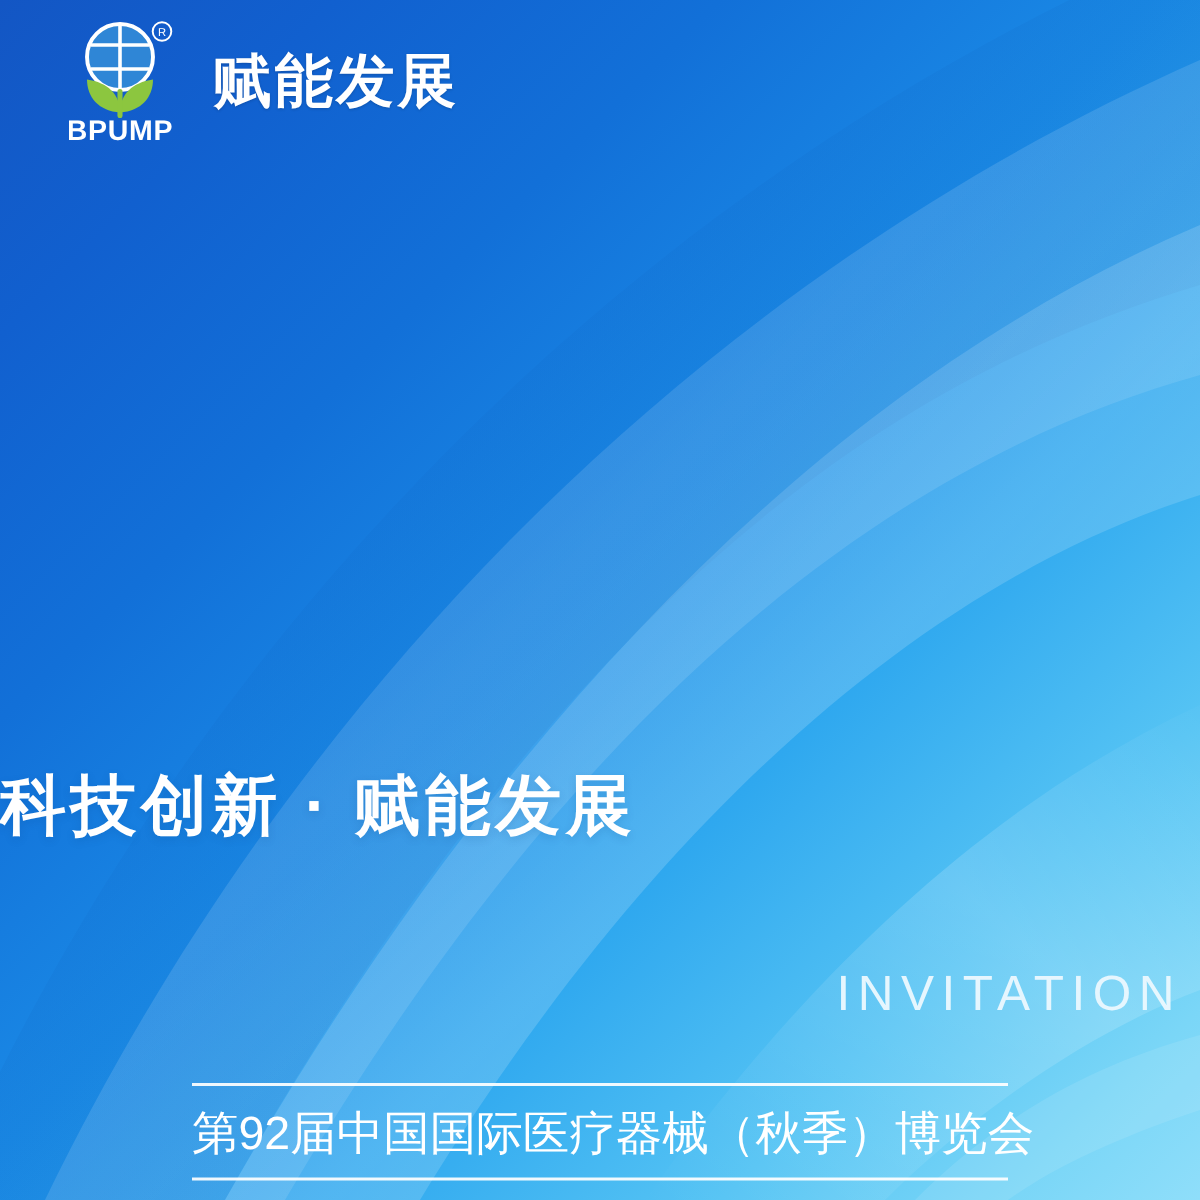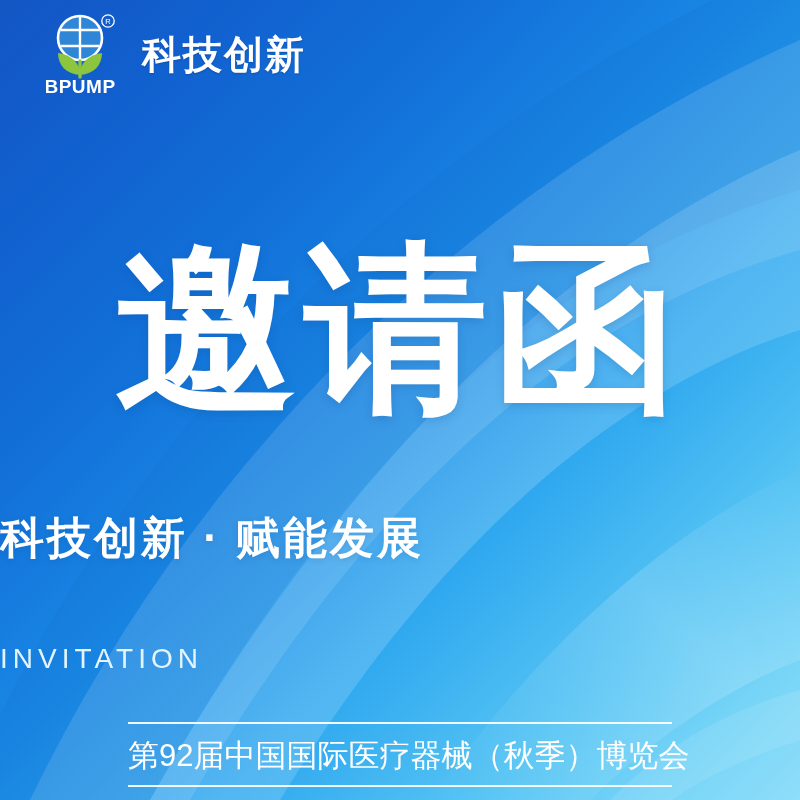--- a/index.html
+++ b/index.html
@@ -101,23 +101,23 @@
     z-index: 5;
     text-shadow: 0 2px 6px rgba(8,60,130,0.15);
   }
 
   
   .invitation-en {
     position: absolute;
     left: 0;
     top: 645px;
     width: 788px;
-    text-align: left;
+    text-align: right;
     color: #eaf8ff;
-    font-size: 28px;
+    font-size: 33px;
     font-weight: 400;
     letter-spacing: 5px;
     line-height: 1;
     z-index: 5;
     opacity: 0.97;
   }
 
   
   .footer {
     position: absolute;
@@ -196,24 +196,23 @@
         <text x="62" y="13.2" font-family="'Liberation Sans',sans-serif" font-size="7.5" fill="#ffffff" text-anchor="middle">R</text>
 
         <path d="M34,64 C34,52 26,44 12,42 C12,54 20,63 34,64 Z" fill="#8cc63f"></path>
         <path d="M34,64 C34,52 42,44 56,42 C56,54 48,63 34,64 Z" fill="#8cc63f"></path>
         <path d="M34,50 L34,66" stroke="#8cc63f" stroke-width="3.4" stroke-linecap="round"></path>
 
         <text x="34" y="82" font-family="'Liberation Sans',sans-serif" font-size="19" font-weight="700" fill="#ffffff" text-anchor="middle" letter-spacing="0.5">BPUMP</text>
       </svg>
     </div>
 
-    <div class="brand-name">科技创新</div>
+    <div class="brand-name">赋能发展</div>
   </div>
 
-  <div class="main-title">邀请函</div>
 
   <div class="subtitle">科技创新 · 赋能发展</div>
 
   <div class="invitation-en">INVITATION</div>
 
   <div class="footer">
     <div class="rule"></div>
     <div class="footer-text">第92届中国国际医疗器械（秋季）博览会</div>
     <div class="rule"></div>
   </div>

